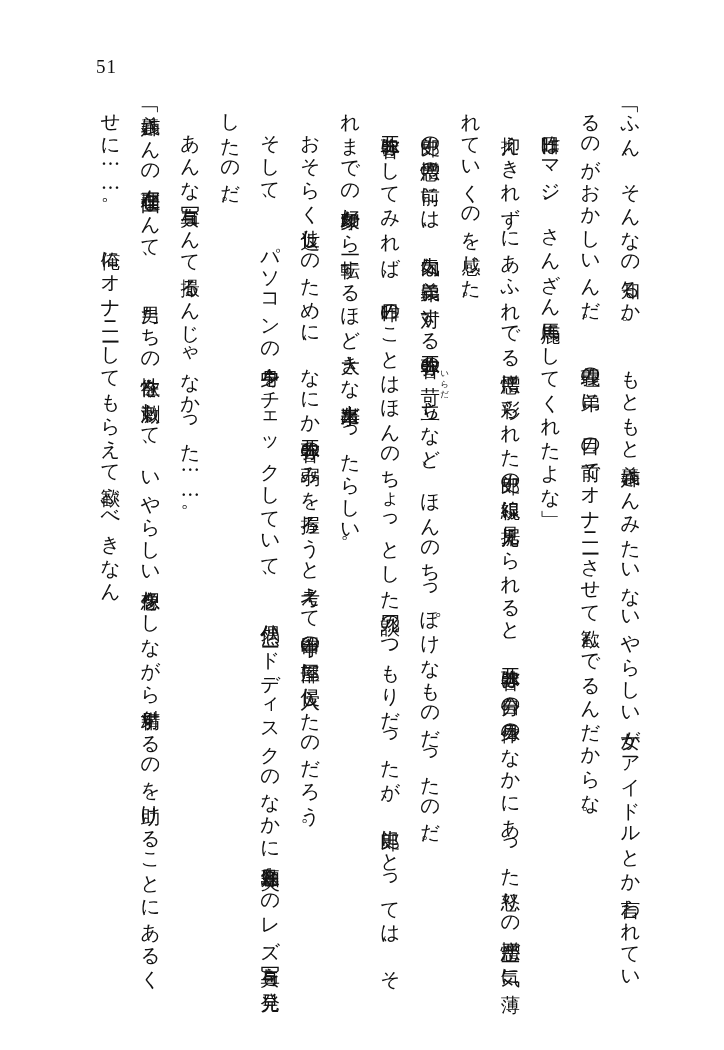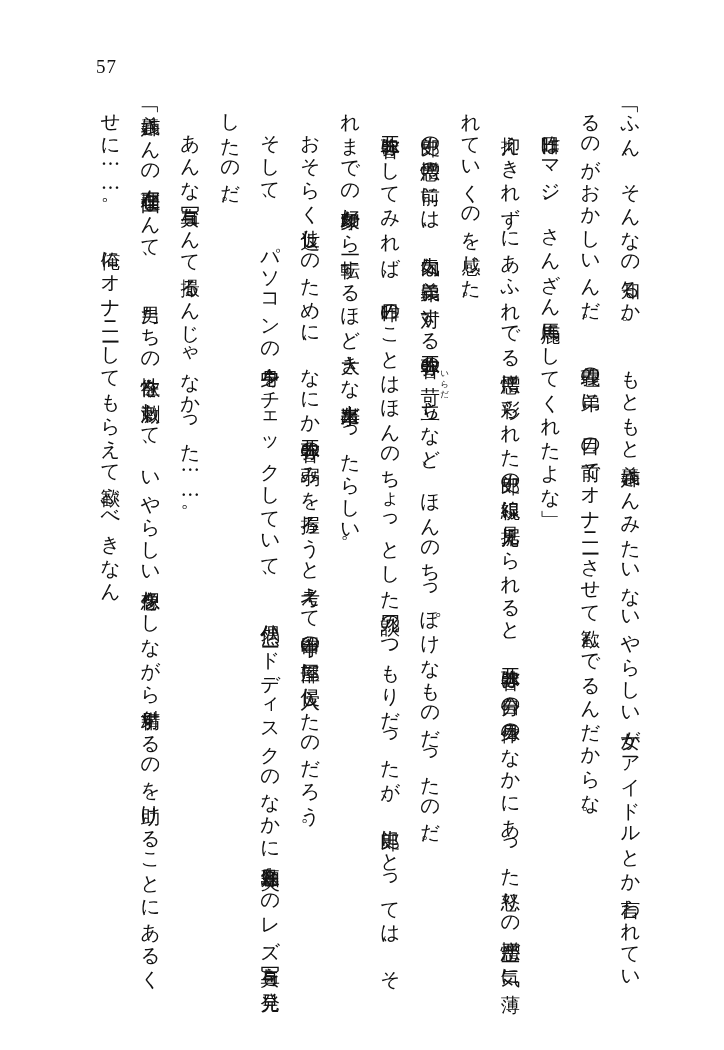--- a/index.html
+++ b/index.html
@@ -56,21 +56,21 @@
     font-size: 8.5px;
     letter-spacing: 0;
     line-height: 1;
   }
 </style>
 </head>
 <body>
 
 <div class="page">
 
-  <div class="page-number">57</div>
+  <div class="page-number">51</div>
 
   <div class="body-text">
     <p>「ふん、そんなの知るか。　もともと義姉さんみたいないやらしい女がアイドルとか言われているのがおかしいんだ。　義理の弟に、目の前でオナニーさせて歓んでるんだからな。</p>
     <p>　昨日はマジ、さんざん馬鹿にしてくれたよな」</p>
     <p>　抑えきれずにあふれでる憎悪に彩られた史郎の視線に見据えられると、亜弥香は自分の身体のなかにあった怒りの憎悪が一気に薄れていくのを感じた。</p>
     <p>　史郎の憎悪の前には、内気な義弟に対する亜弥香の<ruby>苛立<rt>いらだ</rt></ruby>ちなど、ほんのちっぽけなものだったのだ。</p>
     <p>　亜弥香にしてみれば、昨日のことはほんのちょっとした冗談のつもりだったが、史郎にとっては、それまでの好印象から一転するほど大きな出来事だったらしい。</p>
     <p>　おそらく仕返しのために、なにか亜弥香の弱みを握ろうと考えて留守中の部屋に侵入したのだろう。</p>
     <p>　そして、　パソコンの中身をチェックしていて、　偶然ハードディスクのなかに森島知美とのレズ写真を発見したのだ。</p>
     <p>　あんな写真なんて撮るんじゃなかった……。</p>

